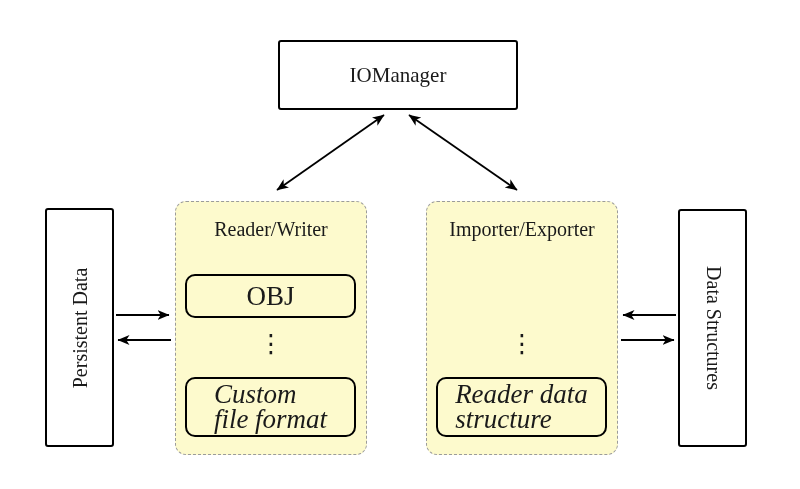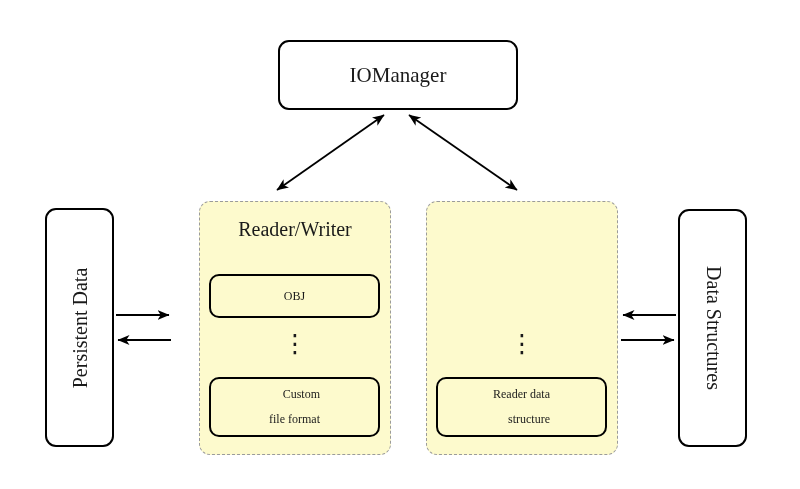--- a/index.html
+++ b/index.html
@@ -19,21 +19,21 @@
     position: absolute;
     left: 0; top: 0;
     width: 800px; height: 489px;
     pointer-events: none;
   }
   
   .node {
     position: absolute;
     background: #ffffff;
     border: 2.6px solid #000000;
-    border-radius: 11px;
+    border-radius: 3px;
     box-sizing: border-box;
     display: flex;
     align-items: center;
     justify-content: center;
     color: #1a1a1a;
   }
   .node.top-node {
     left: 278px; top: 40px;
     width: 240px; height: 70px;
     font-size: 21px;
@@ -54,21 +54,21 @@
   
   .group {
     position: absolute;
     top: 201px;
     width: 192px; height: 254px;
     background: #fdfacd;
     border: 1.6px dashed #9b9b9b;
     border-radius: 11px;
     box-sizing: border-box;
   }
-  .group.left-group  { left: 175px; margin-left: 24px; }
+  .group.left-group  { left: 175px; }
   .group.right-group { left: 426px; }
   .group-title {
     position: absolute;
     left: 0; top: 16px;
     width: 100%;
     text-align: center;
     font-size: 20px;
     color: #1a1a1a;
   }
   
@@ -76,28 +76,28 @@
     position: absolute;
     left: 9px;
     width: 171px;
     background: #fdfacd;
     border: 2.4px solid #000000;
     border-radius: 10px;
     box-sizing: border-box;
     display: flex;
     align-items: center;
     justify-content: center;
-    text-align: right;
-    font-size: 12px;
+    text-align: left;
+    font-size: 27px;
     line-height: 25px;
     color: #1a1a1a;
     white-space: pre-line;
   }
   .item.first  { top: 72px;  height: 44px; }
-  .item.second { top: 175px; height: 60px; }
+  .item.second { top: 175px; height: 60px; font-style: italic; }
   .vdots {
     position: absolute;
     left: 0; top: 128px;
     width: 100%;
     text-align: center;
     font-size: 25px;
     line-height: 1.1;
     font-family: "DejaVu Sans", "DejaVu Serif", serif;
     color: #1a1a1a;
   }
@@ -135,18 +135,19 @@
 
   <div class="group left-group">
     <div class="group-title">Reader/Writer</div>
     <div class="item first">OBJ</div>
     <div class="vdots">⋮</div>
     <div class="item second">Custom
 file format</div>
   </div>
 
   <div class="group right-group">
+    <div class="group-title">Importer/Exporter</div>
     <div class="vdots">⋮</div>
     <div class="item second">Reader data
 structure</div>
   </div>
 
 </div>
 
 </body></html>

